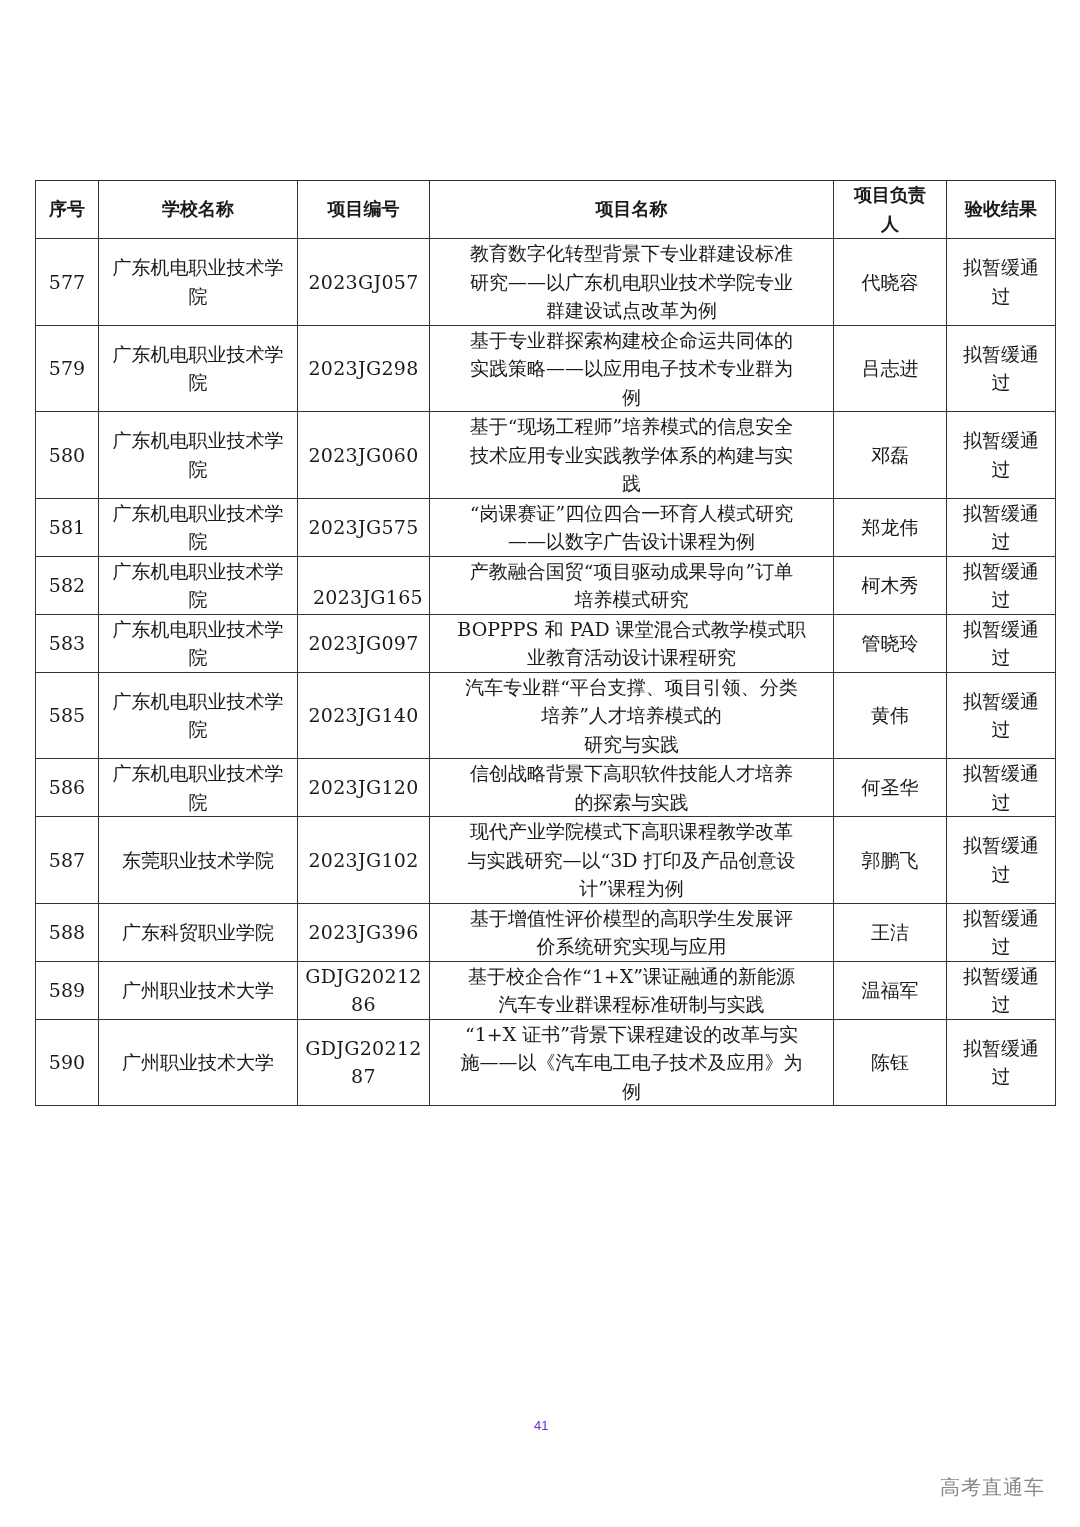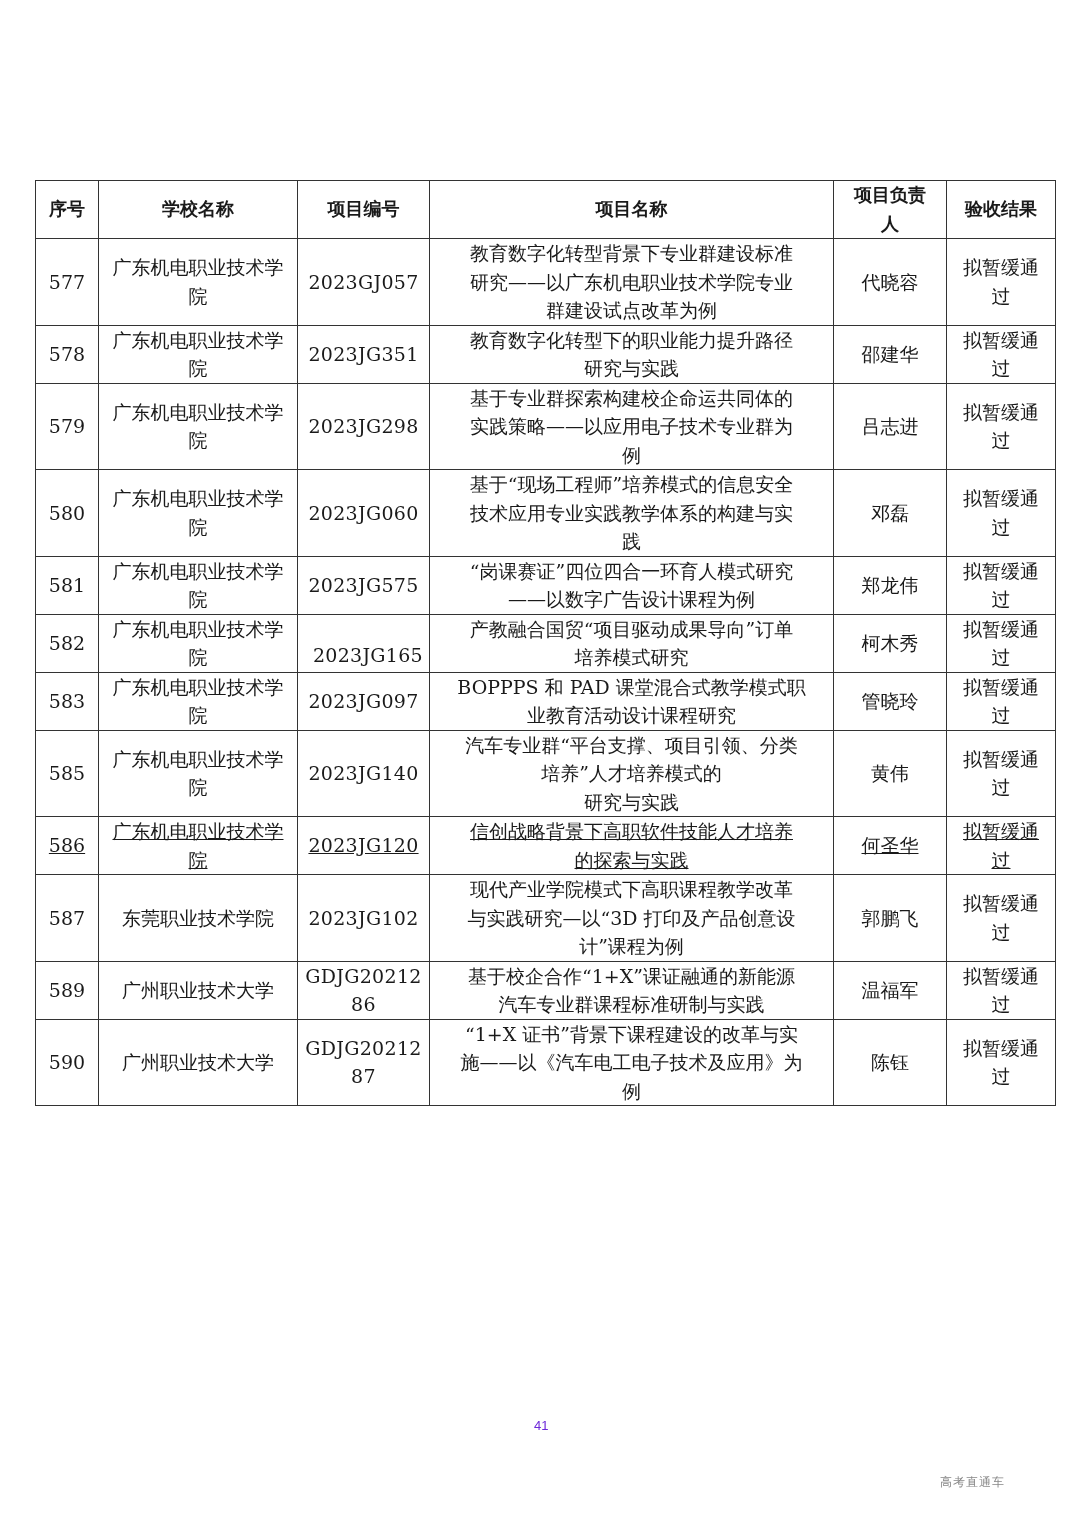--- a/index.html
+++ b/index.html
@@ -11,21 +11,21 @@
                vertical-align: middle; font-size: 19px; line-height: 28.5px; font-weight: normal;
                word-break: break-all; }
   table.list th { font-family: "DejaVu Sans", "Liberation Sans", sans-serif; font-weight: bold; font-size: 18px; }
   td.name { padding: 0 8px; }
   td.name .line { display: block; }
   td.code { font-size: 19px; letter-spacing: 0.3px; }
   td.code.bottom { vertical-align: bottom; padding-bottom: 2px; text-align: right; }
   .page-num { position: absolute; left: 534px; top: 1418px; font-family: "Liberation Sans", sans-serif;
               font-size: 13px; color: #6d28d9; }
   .watermark { position: absolute; left: 940px; top: 1474px; font-family: "DejaVu Sans", sans-serif;
-               font-size: 12px; color: #888; letter-spacing: 1px; }
+               font-size: 20px; color: #888; letter-spacing: 1px; }
 </style>
 </head>
 <body>
 
 <table class="list">
   <colgroup>
     <col style="width:63px">
     <col style="width:199px">
     <col style="width:132px">
     <col style="width:404px">
@@ -46,31 +46,20 @@
       <tr style="height: 85px;">
         <td>577</td>
         <td style="padding: 0px 12px;">广东机电职业技术学院</td>
         <td class="code">2023GJ057</td>
         <td class="name">
           <span class="line">教育数字化转型背景下专业群建设标准</span>
           <span class="line">研究——以广东机电职业技术学院专业</span>
           <span class="line">群建设试点改革为例</span>
         </td>
         <td>代晓容</td>
-        <td style="padding: 0px 10px;">拟暂缓通过</td>
-      </tr>
-      <tr style="height: 58px;">
-        <td>578</td>
-        <td style="padding: 0px 12px;">广东机电职业技术学院</td>
-        <td class="code">2023JG351</td>
-        <td class="name">
-          <span class="line">教育数字化转型下的职业能力提升路径</span>
-          <span class="line">研究与实践</span>
-        </td>
-        <td>邵建华</td>
         <td style="padding: 0px 10px;">拟暂缓通过</td>
       </tr>
       <tr style="height: 86px;">
         <td>579</td>
         <td style="padding: 0px 12px;">广东机电职业技术学院</td>
         <td class="code">2023JG298</td>
         <td class="name">
           <span class="line">基于专业群探索构建校企命运共同体的</span>
           <span class="line">实践策略——以应用电子技术专业群为</span>
           <span class="line">例</span>
@@ -128,41 +117,52 @@
         <td style="padding: 0px 12px;">广东机电职业技术学院</td>
         <td class="code">2023JG140</td>
         <td class="name">
           <span class="line">汽车专业群“平台支撑、项目引领、分类</span>
           <span class="line">培养”人才培养模式的</span>
           <span class="line">研究与实践</span>
         </td>
         <td>黄伟</td>
         <td style="padding: 0px 10px;">拟暂缓通过</td>
       </tr>
-      <tr style="height: 57px; text-decoration: underline;">
+      <tr style="height: 57px;">
         <td>586</td>
         <td style="padding: 0px 12px;">广东机电职业技术学院</td>
         <td class="code">2023JG120</td>
         <td class="name">
           <span class="line">信创战略背景下高职软件技能人才培养</span>
           <span class="line">的探索与实践</span>
         </td>
         <td>何圣华</td>
         <td style="padding: 0px 10px;">拟暂缓通过</td>
       </tr>
       <tr style="height: 86px;">
         <td>587</td>
         <td style="padding: 0px 12px;">东莞职业技术学院</td>
         <td class="code">2023JG102</td>
         <td class="name">
           <span class="line">现代产业学院模式下高职课程教学改革</span>
           <span class="line">与实践研究—以“3D 打印及产品创意设</span>
           <span class="line">计”课程为例</span>
         </td>
         <td>郭鹏飞</td>
+        <td style="padding: 0px 10px;">拟暂缓通过</td>
+      </tr>
+      <tr style="height: 57px;">
+        <td>588</td>
+        <td style="padding: 0px 12px;">广东科贸职业学院</td>
+        <td class="code">2023JG396</td>
+        <td class="name">
+          <span class="line">基于增值性评价模型的高职学生发展评</span>
+          <span class="line">价系统研究实现与应用</span>
+        </td>
+        <td>王洁</td>
         <td style="padding: 0px 10px;">拟暂缓通过</td>
       </tr>
       <tr style="height: 58px;">
         <td>589</td>
         <td style="padding: 0px 12px;">广州职业技术大学</td>
         <td class="code">GDJG2021286</td>
         <td class="name">
           <span class="line">基于校企合作“1+X”课证融通的新能源</span>
           <span class="line">汽车专业群课程标准研制与实践</span>
         </td>

